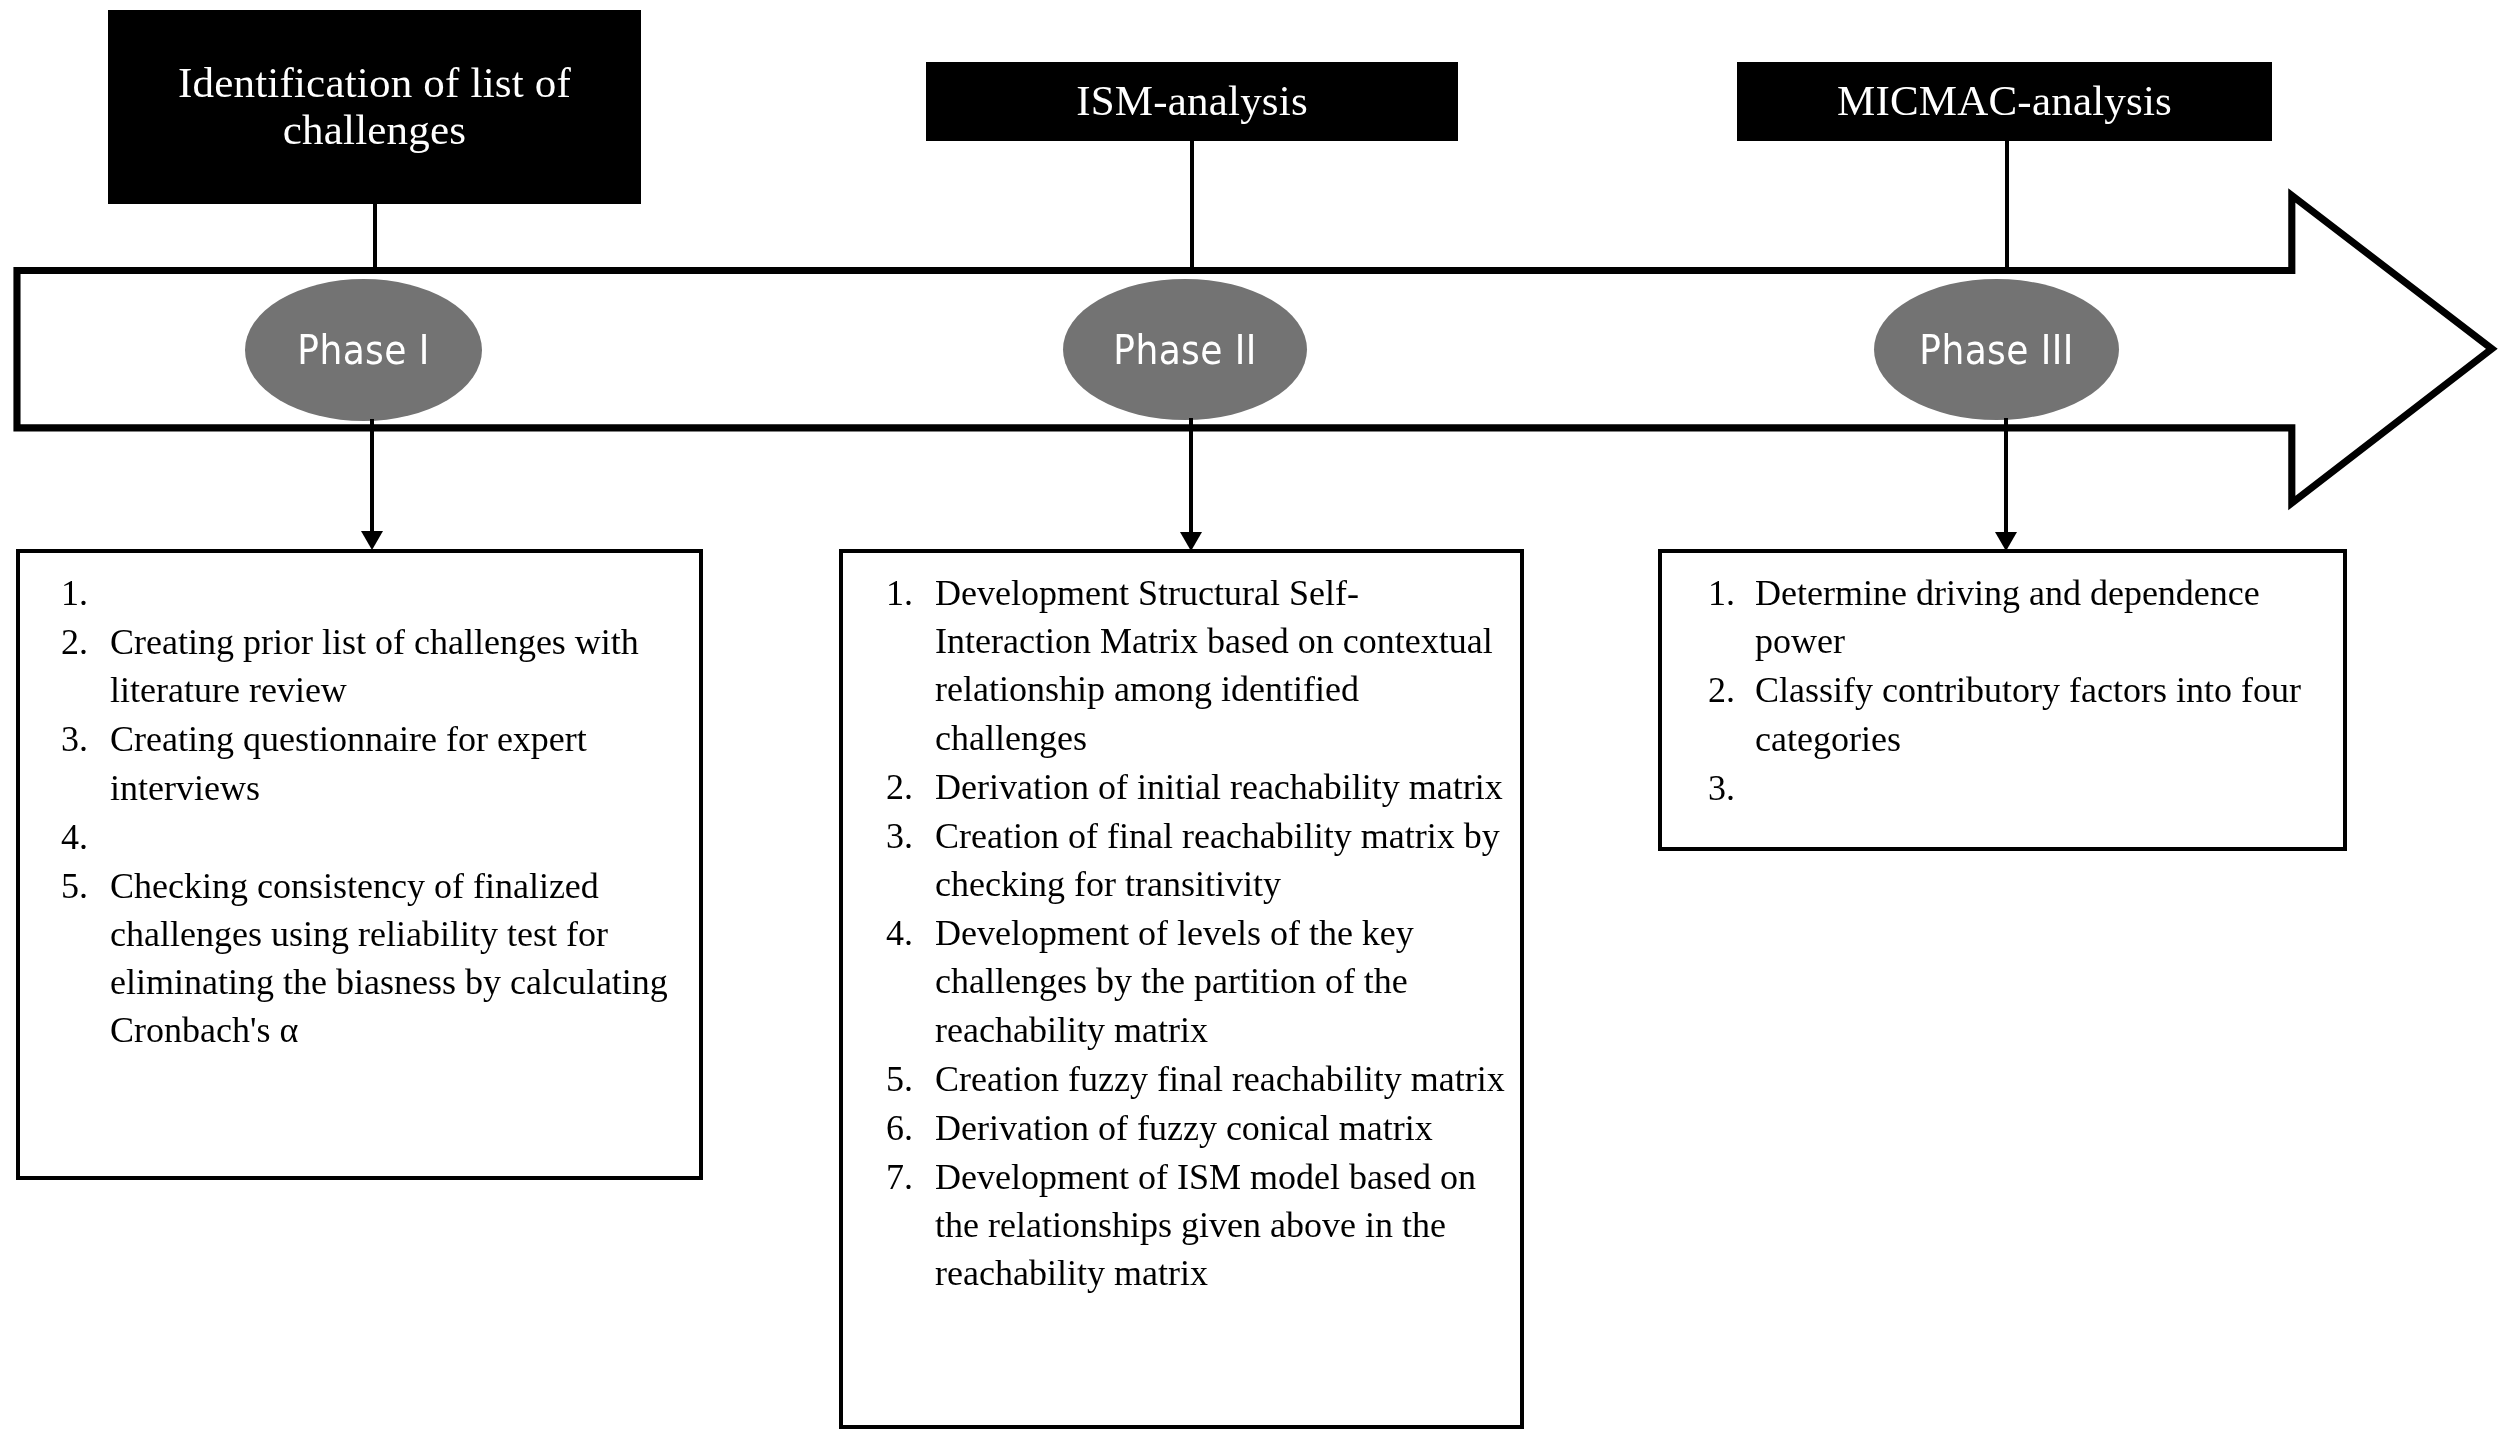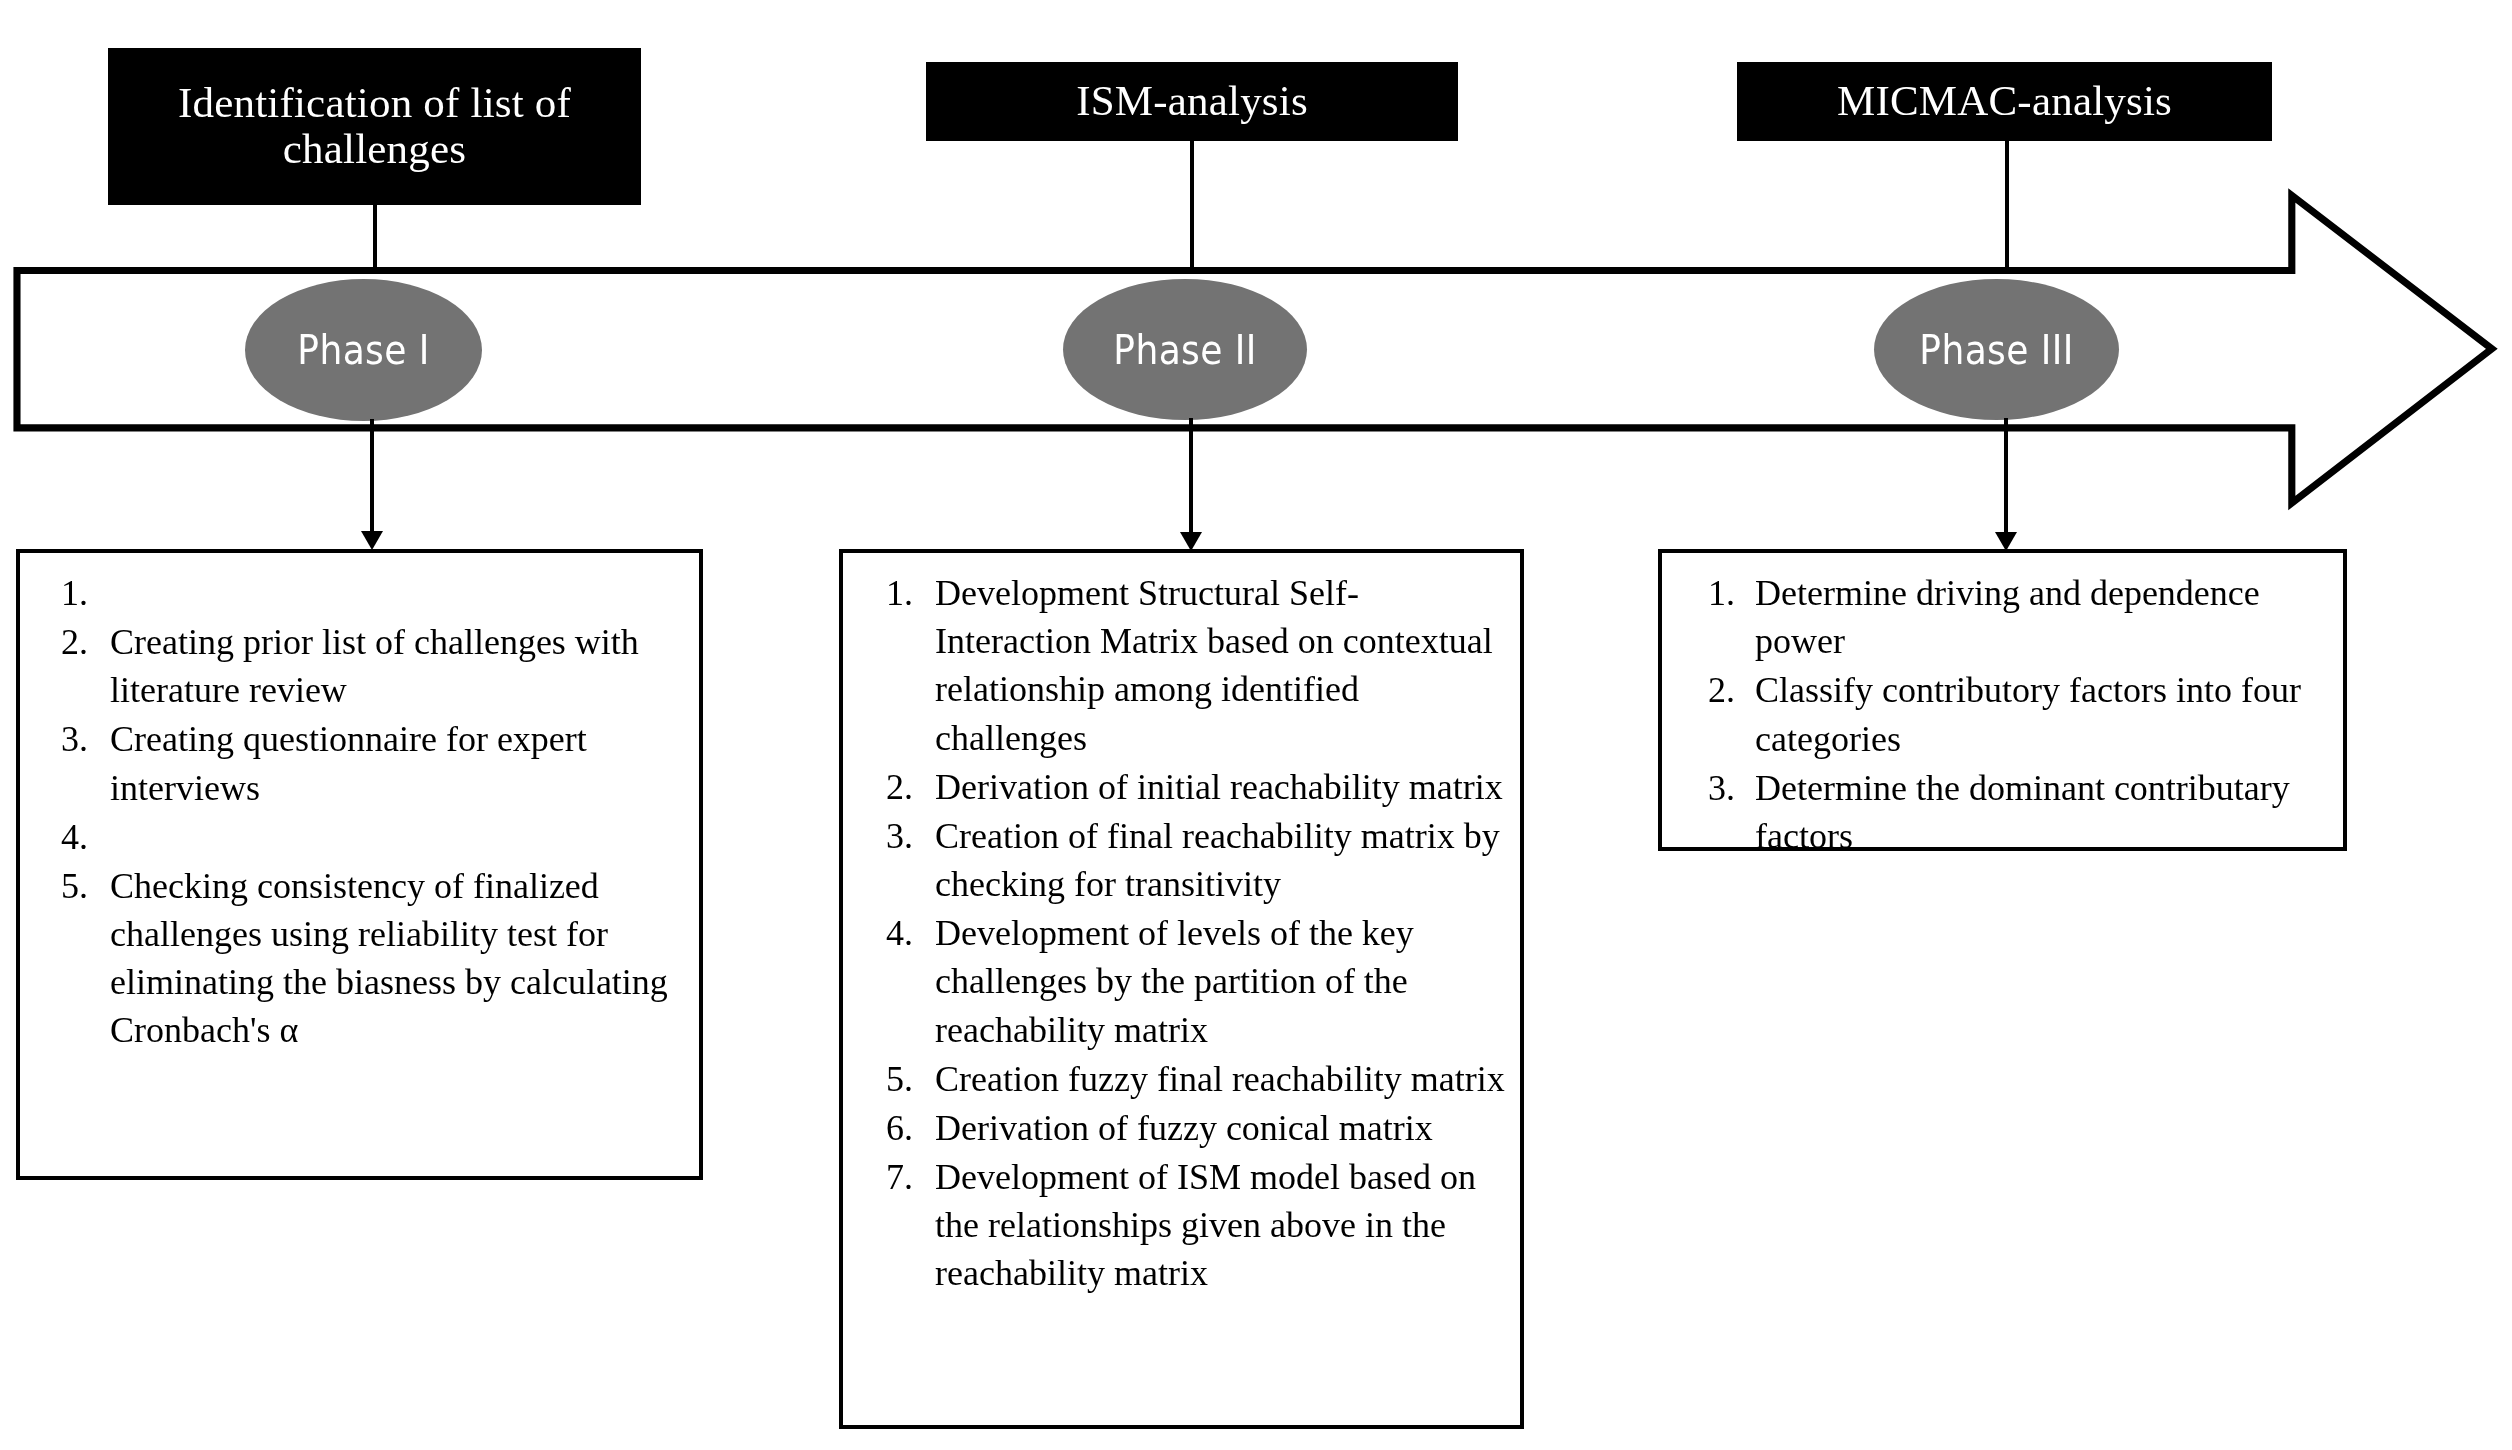--- a/index.html
+++ b/index.html
@@ -14,21 +14,21 @@
 
   
   .hdr{
     position:absolute;background:#000000;color:#ffffff;
     display:flex;align-items:center;justify-content:center;
     text-align:center;line-height:1.08;
     font-family:"Liberation Serif","DejaVu Serif",serif;
     font-weight:400;letter-spacing:0.2px;
     box-sizing:border-box;padding:3.2px 8px;
   }
-  #hdr-1{left:108px;top:9.5px;width:533px;height:157px;font-size:43px;margin-top:38px;}
+  #hdr-1{left:108px;top:9.5px;width:533px;height:194px;font-size:43px;}
   #hdr-2{left:926px;top:62px;width:532px;height:79px;font-size:43px;}
   #hdr-3{left:1737px;top:62px;width:535px;height:79px;font-size:43px;}
 
   
   .stem{position:absolute;background:#000000;width:4px;}
   #stem-h1{left:373px;top:163px;height:111px;}
   #stem-h2{left:1190px;top:141px;height:133px;}
   #stem-h3{left:2005px;top:141px;height:133px;}
 
   
@@ -185,19 +185,18 @@
         <li>
           <span class="num">1.</span>
           <span class="txt">Determine driving and dependence power</span>
         </li>
         <li>
           <span class="num">2.</span>
           <span class="txt">Classify contributory factors into four categories</span>
         </li>
         <li>
           <span class="num">3.</span>
-          <span class="txt">Determine the dominant contributary factors</span>
         </li>
       </ol>
   </div>
 
 </div>
 
 
 </body></html>

